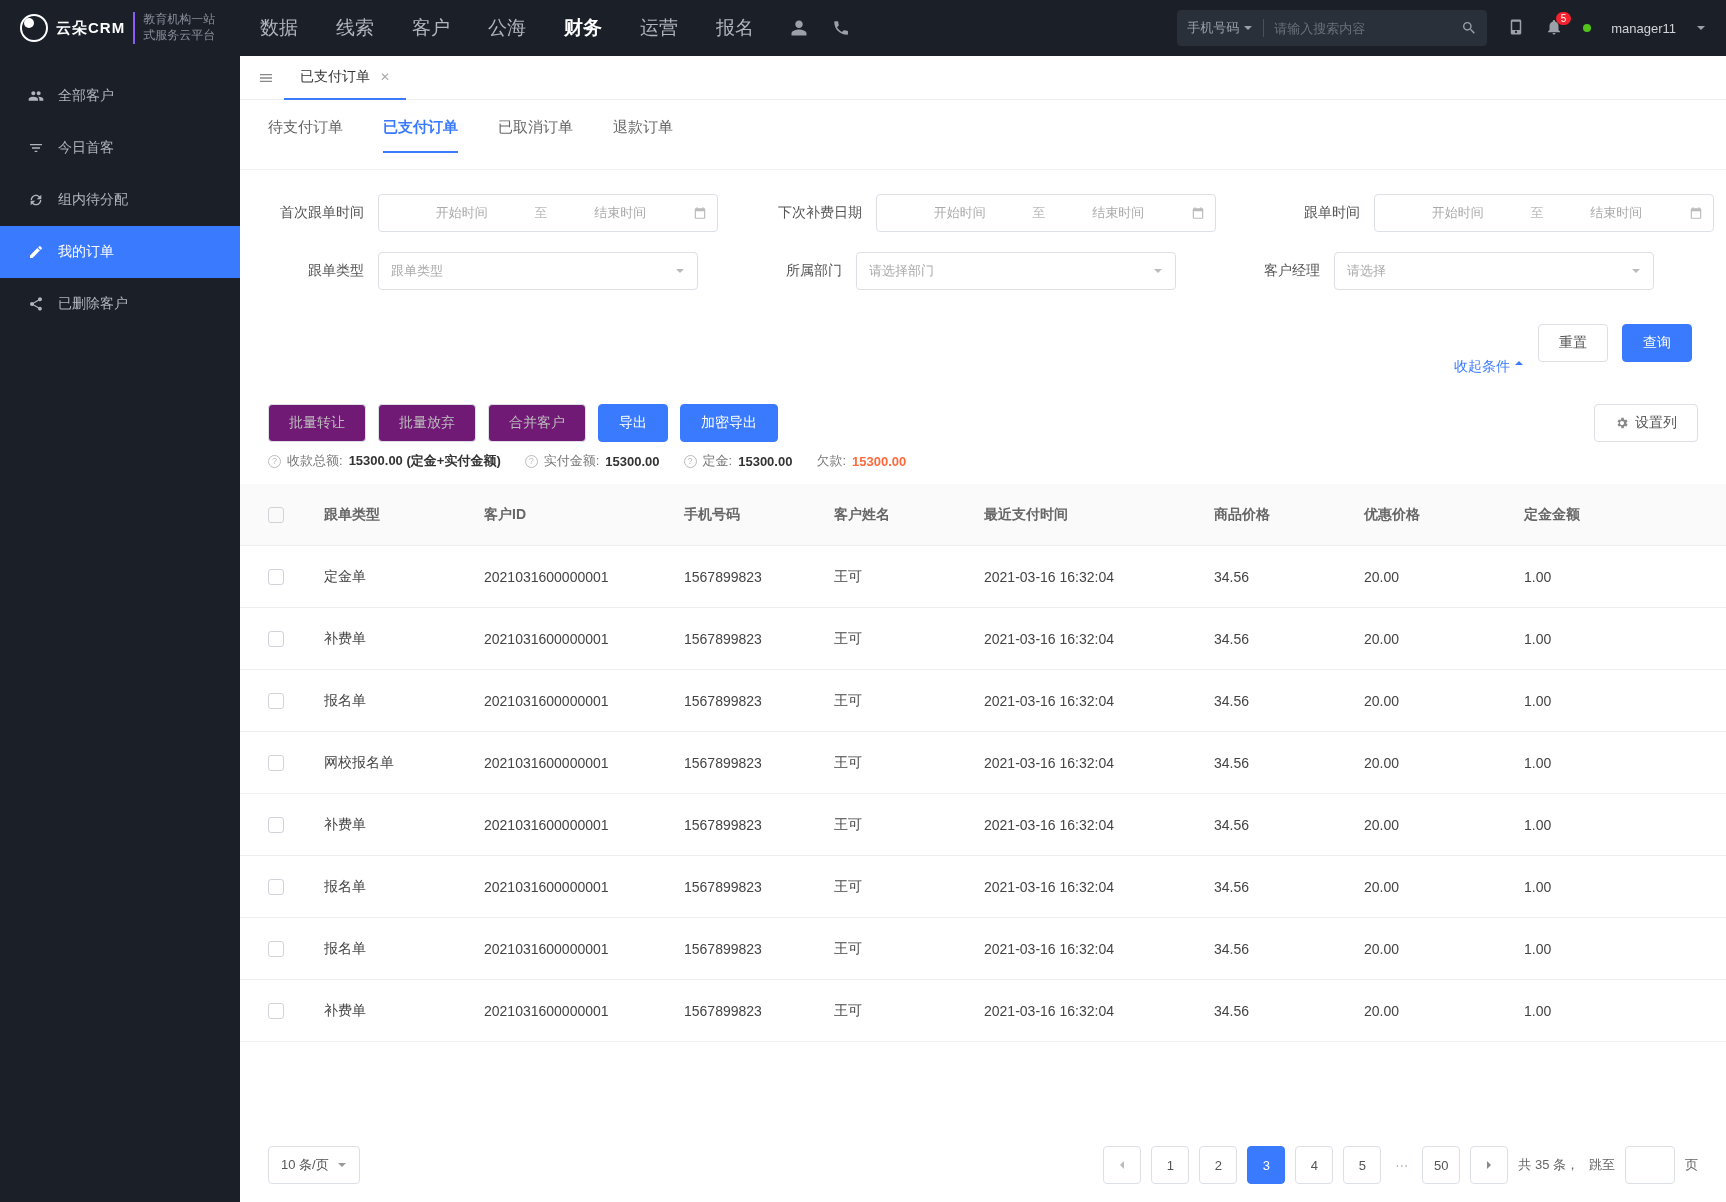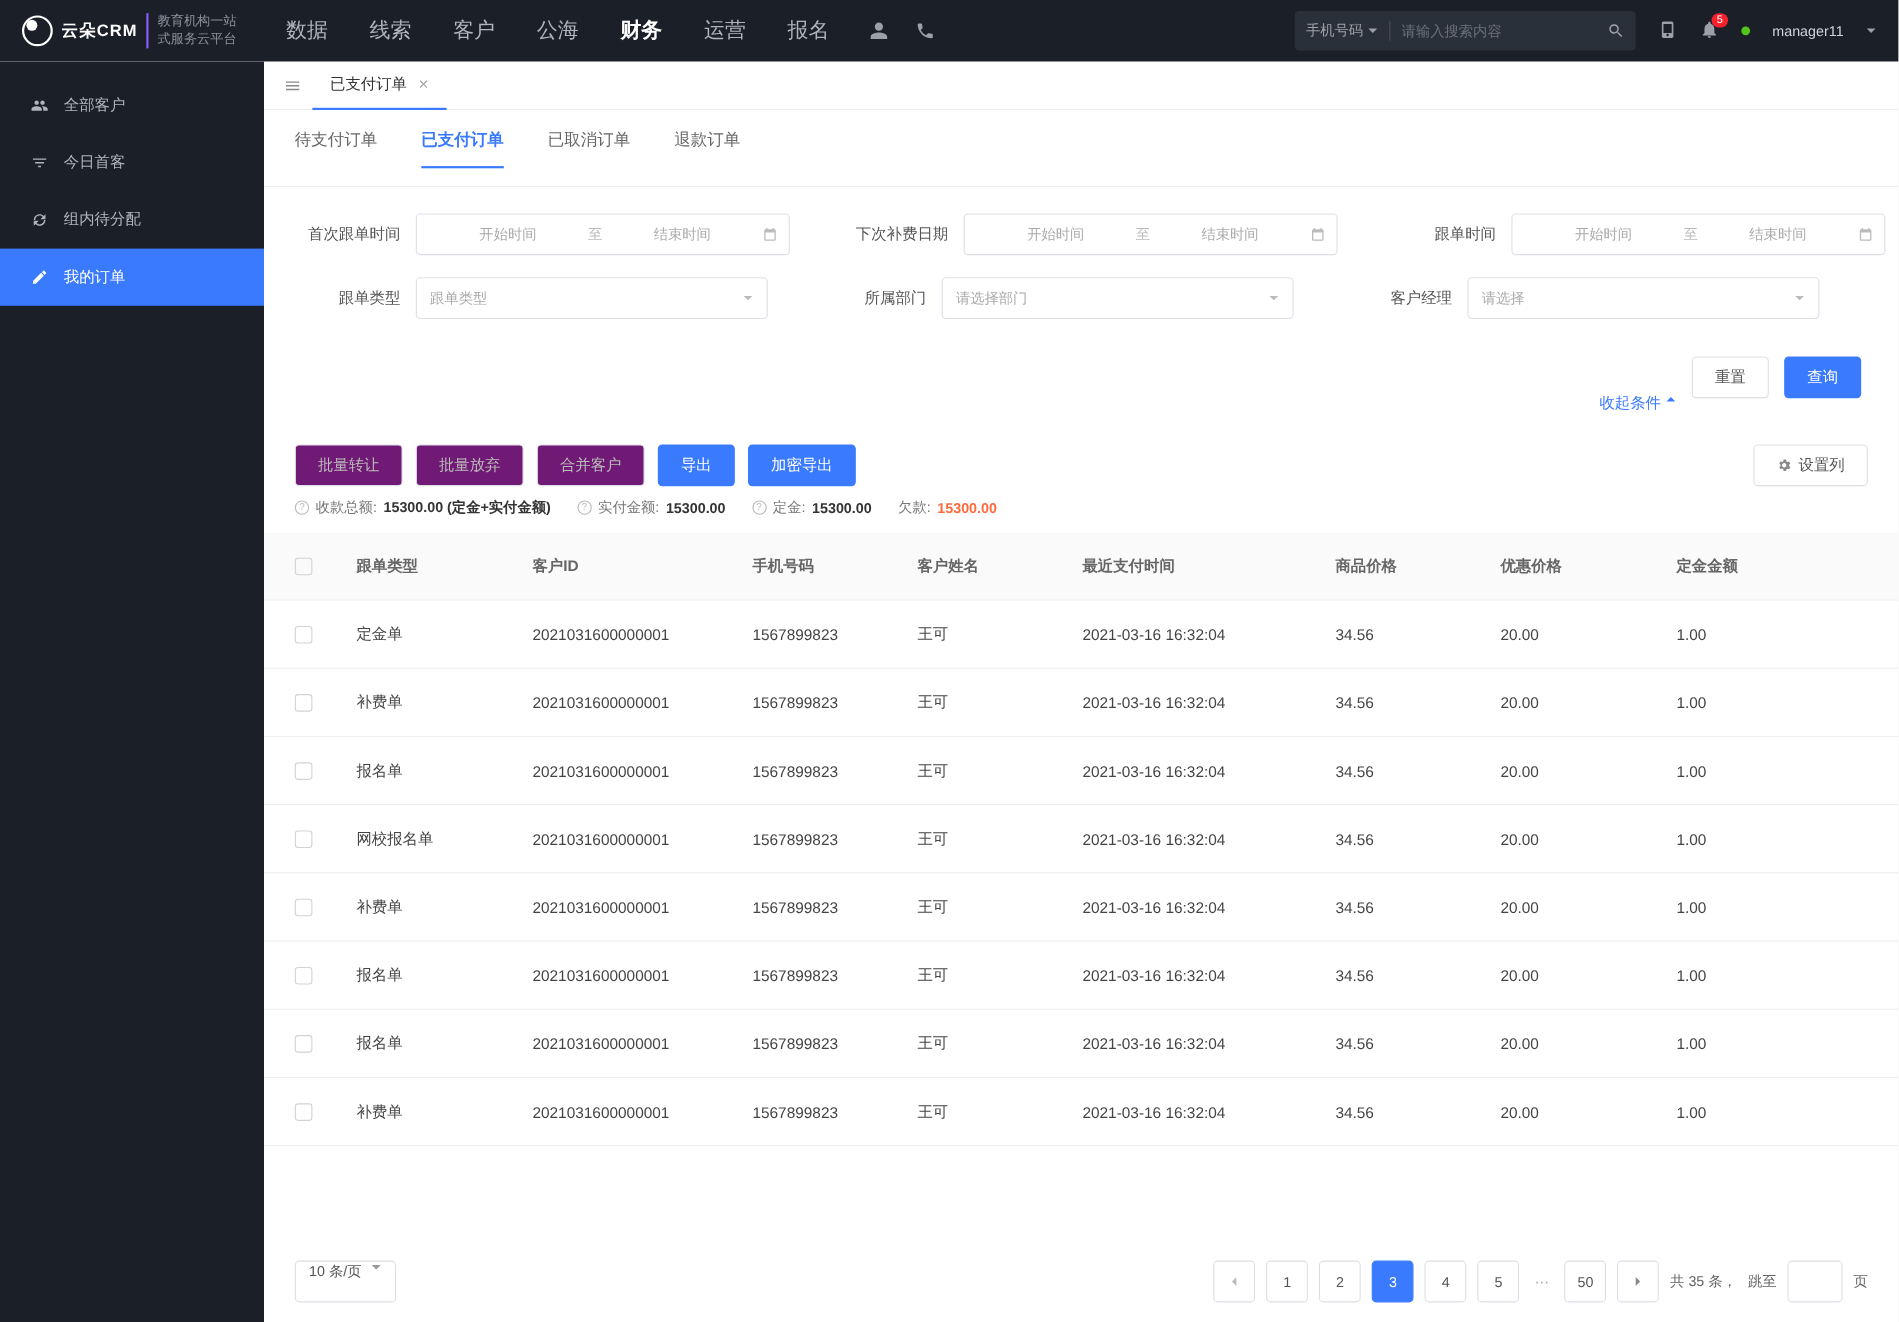--- a/index.html
+++ b/index.html
@@ -64,21 +64,21 @@
 .summary .sitem { display: flex; align-items: center; gap: 6px; }
 .summary .qicon { width: 13px; height: 13px; border: 1px solid #bbb; border-radius: 50%; display: inline-flex; align-items: center; justify-content: center; font-size: 9px; color: #bbb; }
 .summary strong { color: #333; font-weight: 600; }
 .summary .debt { color: #ff6a3d; font-weight: 600; }
 .table { flex: 1; overflow: auto; }
 .thead, .trow { display: grid; grid-template-columns: 64px 160px 200px 150px 150px 230px 150px 160px 150px; align-items: center; height: 62px; border-bottom: 1px solid #eee; padding: 0 20px; }
 .thead { background: #fafafa; color: #666; font-weight: 600; font-size: 14px; }
 .trow { color: #444; font-size: 14px; }
 .chk { width: 16px; height: 16px; border: 1px solid #d0d3d8; border-radius: 3px; cursor: pointer; margin-left: 8px; }
 .pager { display: flex; align-items: center; padding: 18px 28px; gap: 14px; }
-.pg-select { border: 1px solid #dcdfe6; border-radius: 4px; height: 38px; padding: 0 12px; display: flex; gap: 8px; cursor: pointer; color: #555; }
+.pg-select { border: 1px solid #dcdfe6; border-radius: 4px; height: 38px; padding: 0 12px; display: flex; align-items: center; gap: 8px; cursor: pointer; color: #555; }
 .pg-right { margin-left: auto; display: flex; align-items: center; gap: 10px; color: #666; }
 .pg-btn { width: 38px; height: 38px; border: 1px solid #dcdfe6; border-radius: 4px; display: flex; align-items: center; justify-content: center; cursor: pointer; color: #555; background: #fff; }
 .pg-btn.active { background: #3a7afe; color: #fff; border-color: #3a7afe; }
 .pg-ell { color: #aaa; padding: 0 4px; }
 .pg-input { width: 50px; height: 38px; border: 1px solid #dcdfe6; border-radius: 4px; text-align: center; }
 </style>
 </head>
 <body>
 
 <div class="app">
@@ -164,20 +164,26 @@
             <path d="M17.6 6.4C16.2 4.9 14.2 4 12 4c-4.4 0-8 3.6-8 8h2c0-3.3 2.7-6 6-6 1.7 0 3.1.7 4.2 1.8L13 11h7V4l-2.4 2.4zM12 18c-1.7 0-3.1-.7-4.2-1.8L11 13H4v7l2.4-2.4C7.8 19.1 9.8 20 12 20c4.4 0 8-3.6 8-8h-2c0 3.3-2.7 6-6 6z"></path>
           </svg>
           <span>组内待分配</span>
         </div>
         <div class="side-item active">
           <svg class="side-icon" viewBox="0 0 24 24">
             <path d="M3 17.3V21h3.8L17.8 9.9l-3.8-3.8L3 17.3zM20.7 7c.4-.4.4-1 0-1.4l-2.3-2.3c-.4-.4-1-.4-1.4 0l-1.8 1.8 3.8 3.8 1.7-1.9z"></path>
           </svg>
           <span>我的订单</span>
         </div>
+        <div class="side-item">
+          <svg class="side-icon" viewBox="0 0 24 24">
+            <path d="M18 16c-.8 0-1.5.3-2 .8l-7.1-4.1c.1-.2.1-.5.1-.7s0-.5-.1-.7L16 7.2c.5.5 1.2.8 2 .8 1.7 0 3-1.3 3-3s-1.3-3-3-3-3 1.3-3 3c0 .2 0 .5.1.7L8 9.8c-.5-.5-1.2-.8-2-.8-1.7 0-3 1.3-3 3s1.3 3 3 3c.8 0 1.5-.3 2-.8l7.1 4.1c-.1.2-.1.4-.1.7 0 1.6 1.3 2.9 2.9 2.9s2.9-1.3 2.9-2.9S19.6 16 18 16z"></path>
+          </svg>
+          <span>已删除客户</span>
+        </div>
       </div>
 
     <div class="main">
       <div class="tabbar">
         <div class="ham">
             <svg viewBox="0 0 24 24">
               <path d="M3 6h18v2H3zm0 5h18v2H3zm0 5h18v2H3z"></path>
             </svg>
           </div>
         <div class="page-tab">

